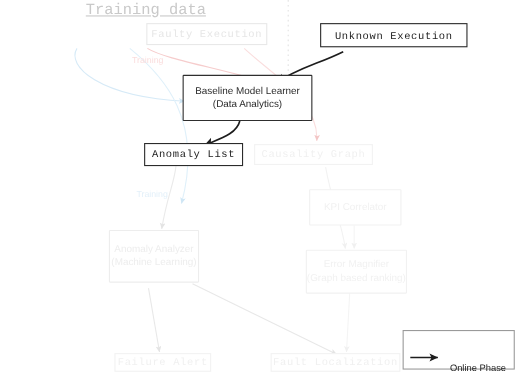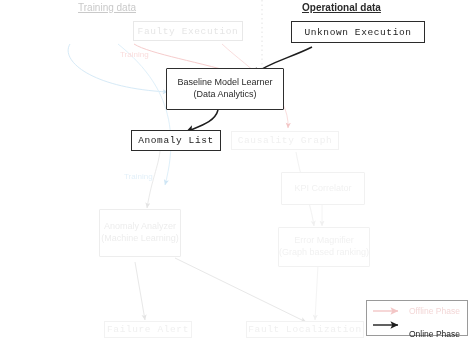--- a/index.html
+++ b/index.html
@@ -18,22 +18,22 @@
   svg.layer {
     position: absolute;
     left: 0;
     top: 0;
     width: 473px;
     height: 341px;
     pointer-events: none;
   }
   .hdr {
     position: absolute;
-    font-family: Liberation Sans, sans-serif;
-    font-size: 10px;
+    font-family: Liberation Mono, monospace;
+    font-size: 14px;
     text-decoration: underline;
     white-space: nowrap;
   }
   #hdr-training {
     left: 78px;
     top: 2px;
     color: #c9c9c9;
   }
   #hdr-operational {
     left: 302px;
@@ -187,21 +187,20 @@
 
     <path d="M135,262 L145,320" fill="none" stroke="#e8e8e8" stroke-width="1" marker-end="url(#ah-grey)"></path>
 
     <path d="M175,258 L306,322" fill="none" stroke="#e8e8e8" stroke-width="1" marker-end="url(#ah-grey)"></path>
 
     <path d="M318,265 L315,320" fill="none" stroke="#f4f4f4" stroke-width="1" marker-end="url(#ah-vfaint)"></path>
   </svg>
 
   <div class="hdr" id="hdr-training">Training data</div>
 
-  <div class="hdr" id="hdr-operational">Operational data</div>
 
 
   <div class="mono-box faint" style="left:133px; top:21px; width:110px; height:20px;">Faulty Execution</div>
 
   <div class="mono-box strong" style="left:291px; top:21px; width:134px; height:22px;">Unknown Execution</div>
 
   <div class="round-box strong" style="left:166px; top:68px; width:118px; height:42px;">
     <span>Baseline Model Learner</span>
     <span>(Data Analytics)</span>
   </div>
@@ -227,31 +226,20 @@
   <div class="mono-box vfaint" style="left:104px; top:321px; width:88px; height:17px;">Failure Alert</div>
 
   <div class="mono-box vfaint" style="left:246px; top:321px; width:118px; height:17px;">Fault Localization</div>
 
   <div class="edge-label" id="label-training-pink">Training</div>
 
   <div class="edge-label" id="label-training-blue">Training</div>
 
   <div id="legend">
 
-    <div class="legend-row" id="legend-row-offline">
-      <svg class="legend-swatch" viewBox="0 0 32 10">
-        <defs>
-          <marker id="lg-pink" markerWidth="7" markerHeight="7" refX="5.4" refY="2.6" orient="auto" markerUnits="strokeWidth">
-            <path d="M0,0 L5.6,2.6 L0,5.2 L1.3,2.6 z" fill="#f3c6c6"></path>
-          </marker>
-        </defs>
-        <line x1="1" y1="5" x2="26" y2="5" stroke="#f3c6c6" stroke-width="1.4" marker-end="url(#lg-pink)"></line>
-      </svg>
-      <span class="legend-text" id="legend-text-offline">Offline Phase</span>
-    </div>
 
     <div class="legend-row" id="legend-row-online">
       <svg class="legend-swatch" viewBox="0 0 32 10">
         <defs>
           <marker id="lg-black" markerWidth="7" markerHeight="7" refX="5.4" refY="2.6" orient="auto" markerUnits="strokeWidth">
             <path d="M0,0 L5.6,2.6 L0,5.2 L1.3,2.6 z" fill="#1d1d1d"></path>
           </marker>
         </defs>
         <line x1="1" y1="5" x2="26" y2="5" stroke="#1d1d1d" stroke-width="1.4" marker-end="url(#lg-black)"></line>
       </svg>

